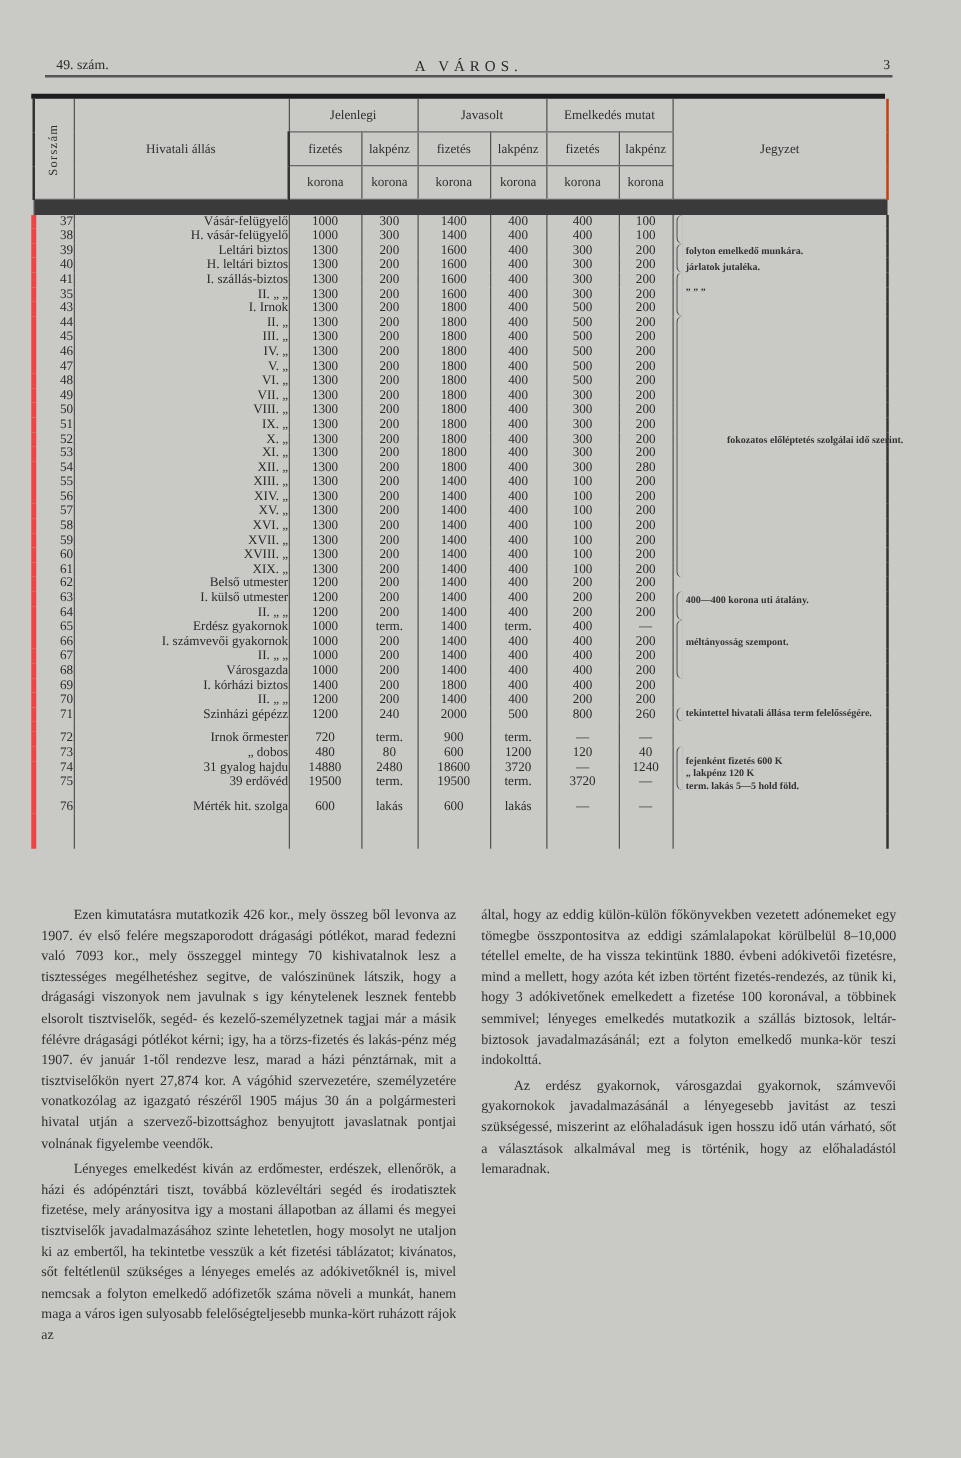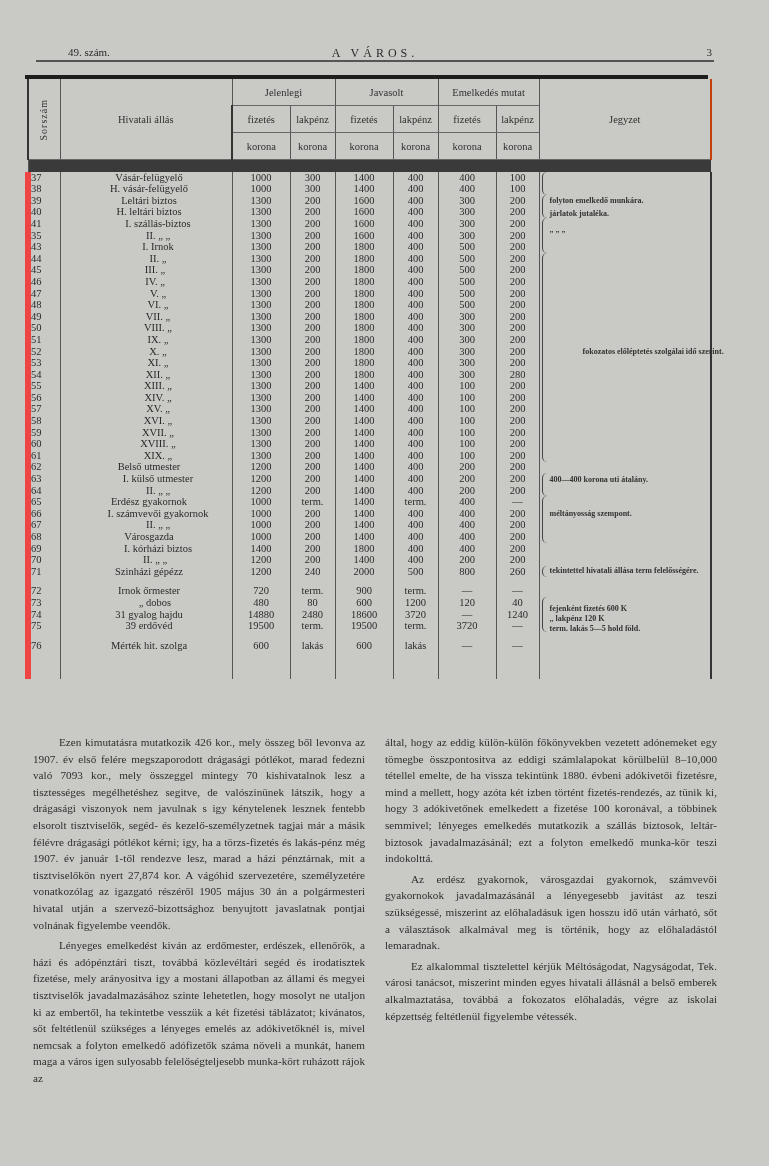--- a/index.html
+++ b/index.html
@@ -7,21 +7,21 @@
     width: 769px; height: 1166px; overflow: hidden;
     background: #c9c9c6;
     font-family: "Liberation Serif", serif;
     color: #2a2a2a;
     position: relative;
   }
   .page-header {
     position: absolute; left: 36px; top: 44px; width: 678px; height: 16px;
     font-size: 11px;
   }
-  .page-header .issue { position: absolute; left: 32px; top: 2px; }
+  .page-header .issue { position: absolute; left: 9px; top: 2px; }
   .page-header .title { position: absolute; left: 0; right: 0; top: 2px; text-align: center; letter-spacing: 4px; font-size: 12px; }
   .page-header .pageno { position: absolute; right: 2px; top: 2px; }
   .header-rule { position: absolute; left: 36px; top: 60px; width: 678px; height: 2px; background: #555; }
 
   .tbl-wrap { position: absolute; left: 25px; top: 75px; width: 683px; }
   .tbl-top { height: 4px; background: #1e1e1e; }
   table.salary {
     border-collapse: collapse; width: 683px; table-layout: fixed;
     font-size: 11px;
   }
@@ -33,32 +33,32 @@
   table.salary th:first-child { border-left: 2px solid #333; }
   table.salary th.last { border-right: 2px solid #c2410c; }
   table.salary th.sorszam { writing-mode: vertical-rl; transform: rotate(180deg); font-size: 10px; letter-spacing: 1px; }
   .head-rule td { height: 3px; padding: 0; background: #3a3a3a; }
   table.salary td {
     padding: 0; height: 11.6px; line-height: 11.6px; font-size: 10.5px;
     border-left: 1.5px solid #555;
     white-space: nowrap; overflow: visible;
   }
   table.salary td.num { text-align: center; }
-  table.salary td.rn { text-align: left; border-left: 6px solid #ef4444; }
-  table.salary td.pos { text-align: center; padding-left: 6px; }
+  table.salary td.rn { text-align: right; border-left: 4px solid #ef4444; }
+  table.salary td.pos { text-align: right; padding-left: 6px; }
   table.salary td.note { border-right: 2px solid #333; font-size: 8px; padding-left: 6px; position: relative; vertical-align: top;}
   tr.gap td { height: 8px; }
   tr.tail td { height: 28px; }
   .ind1 { padding-left: 18px !important; }
   .ind2 { padding-left: 24px !important; }
   .note-text { position: absolute; left: 10px; top: 0; width: 150px; white-space: normal; line-height: 10px; font-weight: bold; color: #333; }
   .brace { position: absolute; left: 2px; top: 0; border-left: 1.5px solid #444; border-radius: 6px 0 0 6px; width: 4px; }
 
   .body-cols { position: absolute; left: 33px; top: 720px; width: 696px; font-size: 11.2px; line-height: 16.6px; color: #2e2e2e; }
-  .col { position: absolute; top: 14px; width: 332px; text-align: justify; }
+  .col { position: absolute; top: 4px; width: 332px; text-align: justify; }
   .col.left { left: 0; }
   .col.right { left: 352px; }
   .col p { margin: 0 0 4px 0; text-indent: 26px; }
   .col p.noindent { text-indent: 0; }
 </style>
 </head>
 <body>
 
 <div class="page-header">
   <span class="issue">49. szám.</span>
@@ -615,15 +615,14 @@
 </div>
 
 <div class="body-cols">
   <div class="col left" id="colLeft">
       <p>Ezen kimutatásra mutatkozik 426 kor., mely összeg ből levonva az 1907. év első felére megszaporodott drágasági pótlékot, marad fedezni való 7093 kor., mely összeggel mintegy 70 kishivatalnok lesz a tisztességes megélhetéshez segitve, de valószinünek látszik, hogy a drágasági viszonyok nem javulnak s igy kénytelenek lesznek fentebb elsorolt tisztviselők, segéd- és kezelő-személyzetnek tagjai már a másik félévre drágasági pótlékot kérni; igy, ha a törzs-fizetés és lakás-pénz még 1907. év január 1-től rendezve lesz, marad a házi pénztárnak, mit a tisztviselőkön nyert 27,874 kor. A vágóhid szervezetére, személyzetére vonatkozólag az igazgató részéről 1905 május 30 án a polgármesteri hivatal utján a szervező-bizottsághoz benyujtott javaslatnak pontjai volnának figyelembe veendők.</p>
       <p>Lényeges emelkedést kiván az erdőmester, erdészek, ellenőrök, a házi és adópénztári tiszt, továbbá közlevéltári segéd és irodatisztek fizetése, mely arányositva igy a mostani állapotban az állami és megyei tisztviselők javadalmazásához szinte lehetetlen, hogy mosolyt ne utaljon ki az embertől, ha tekintetbe vesszük a két fizetési táblázatot; kivánatos, sőt feltétlenül szükséges a lényeges emelés az adókivetőknél is, mivel nemcsak a folyton emelkedő adófizetők száma növeli a munkát, hanem maga a város igen sulyosabb felelőségteljesebb munka-kört ruházott rájok az</p>
     </div>
   <div class="col right" id="colRight">
       <p class="noindent">által, hogy az eddig külön-külön főkönyvekben vezetett adónemeket egy tömegbe összpontositva az eddigi számlalapokat körülbelül 8–10,000 tétellel emelte, de ha vissza tekintünk 1880. évbeni adókivetői fizetésre, mind a mellett, hogy azóta két izben történt fizetés-rendezés, az tünik ki, hogy 3 adókivetőnek emelkedett a fizetése 100 koronával, a többinek semmivel; lényeges emelkedés mutatkozik a szállás biztosok, leltár-biztosok javadalmazásánál; ezt a folyton emelkedő munka-kör teszi indokolttá.</p>
       <p>Az erdész gyakornok, városgazdai gyakornok, számvevői gyakornokok javadalmazásánál a lényegesebb javitást az teszi szükségessé, miszerint az előhaladásuk igen hosszu idő után várható, sőt a választások alkalmával meg is történik, hogy az előhaladástól lemaradnak.</p>
-      <p>Ez alkalommal tisztelettel kérjük Méltóságodat, Nagyságodat, Tek. városi tanácsot, miszerint minden egyes hivatali állásnál a belső emberek alkalmaztatása, továbbá a fokozatos előhaladás, végre az iskolai képzettség feltétlenül figyelembe vétessék.</p>
     </div>
 </div>
 
 </body></html>

